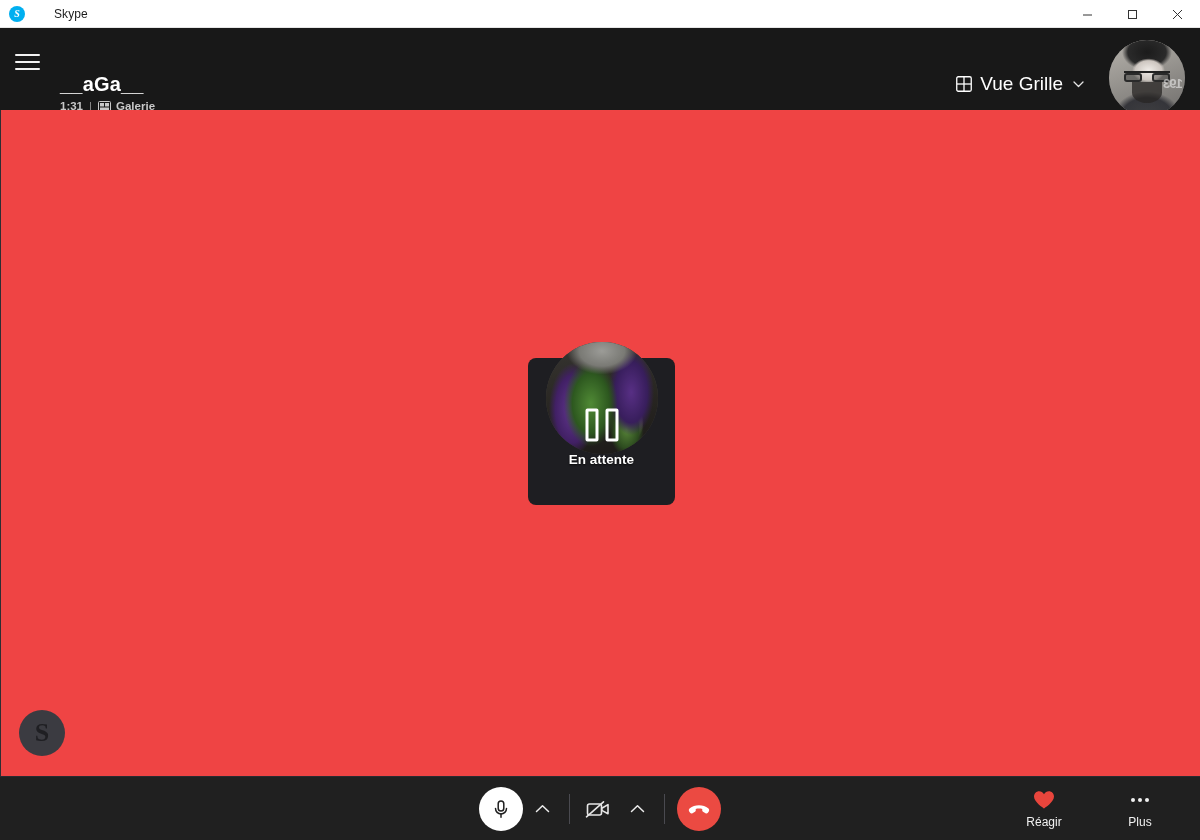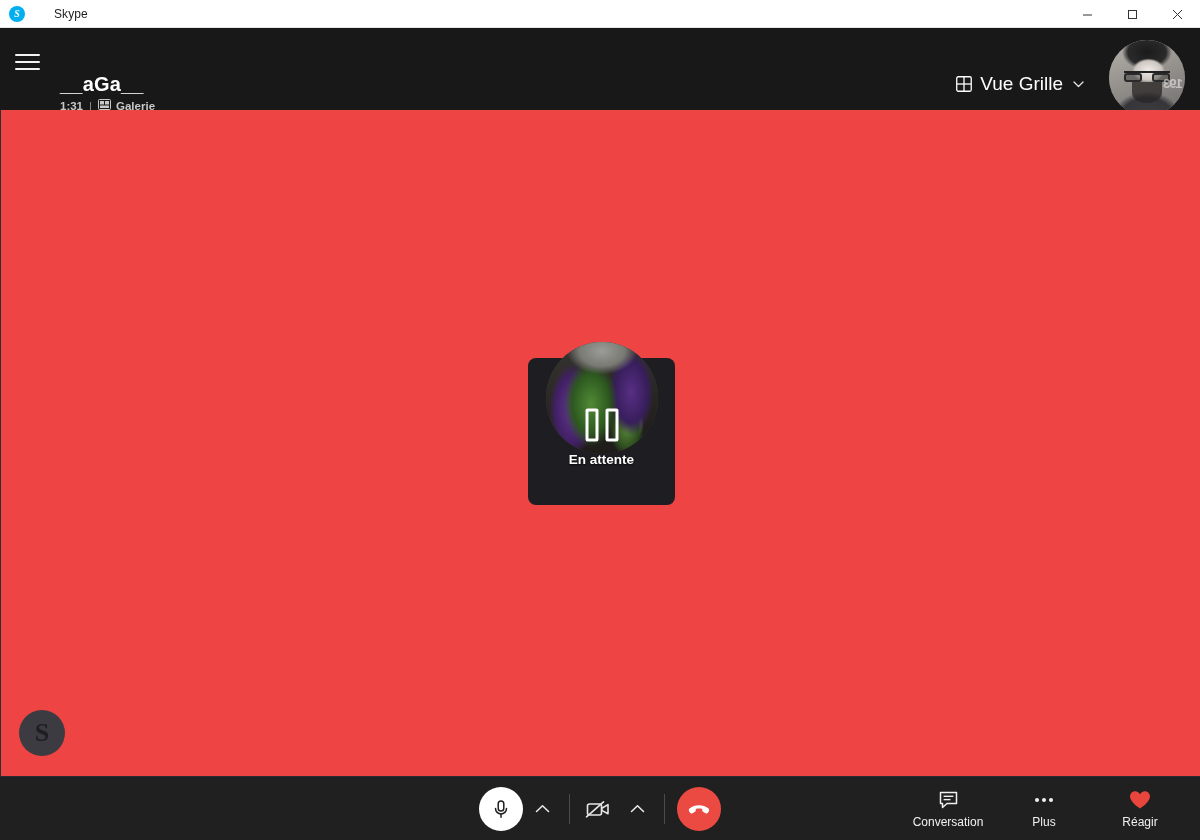--- a/index.html
+++ b/index.html
@@ -123,21 +123,21 @@
   .call-title {
     font-size: 20px;
     font-weight: bold;
     color: #ffffff;
     line-height: 24px;
     letter-spacing: 0.2px;
     white-space: nowrap;
   }
   .call-subtitle {
     display: flex;
-    align-items: flex-start;
+    align-items: center;
     gap: 5px;
     margin-top: 3px;
     font-size: 11.5px;
     color: #c8c8c8;
     font-weight: bold;
     line-height: 14px;
     white-space: nowrap;
   }
   .sub-sep { color: #8d8d8d; font-weight: normal; margin: 0 1px; }
   .gallery-icon { display: inline-flex; align-items: center; }
@@ -583,48 +583,38 @@
       <button class="hangup-btn">
         <svg width="26" height="26" viewBox="0 0 26 26">
           <path d="M3.2 15.4c-0.7-1.1-0.4-2.4 0.6-3.2 2.4-1.9 5.6-2.9 9.2-2.9s6.8 1 9.2 2.9c1 0.8 1.3 2.1 0.6 3.2l-0.9 1.4c-0.5 0.8-1.6 1-2.4 0.5l-2.5-1.6c-0.6-0.4-0.9-1-0.8-1.7l0.1-1.1c-2.2-0.6-4.4-0.6-6.6 0l0.1 1.1c0.1 0.7-0.2 1.3-0.8 1.7l-2.5 1.6c-0.8 0.5-1.9 0.3-2.4-0.5z" fill="#ffffff"></path>
         </svg>
       </button>
 
     </div>
 
     <div class="right-controls">
 
+
       <button class="rc-item">
         <span class="rc-icon">
-          <svg width="19" height="18" viewBox="0 0 19 18">
-            <path d="M1.5 1.5h16v11h-9.5l-4.5 4v-4h-2z" fill="none" stroke="#f0f0f0" stroke-width="1.5" stroke-linejoin="round"></path>
-            <line x1="4.6" y1="5.3" x2="14.4" y2="5.3" stroke="#f0f0f0" stroke-width="1.4"></line>
-            <line x1="4.6" y1="8.6" x2="11.5" y2="8.6" stroke="#f0f0f0" stroke-width="1.4"></line>
+          <svg width="22" height="20" viewBox="0 0 22 20">
+            <path d="M11 18.5 C 11 18.5 1 12.4 1 6.6 C 1 3.3 3.4 1.2 6.1 1.2 C 8.1 1.2 9.9 2.4 11 4.3 C 12.1 2.4 13.9 1.2 15.9 1.2 C 18.6 1.2 21 3.3 21 6.6 C 21 12.4 11 18.5 11 18.5 Z" fill="#e8453c"></path>
           </svg>
         </span>
-        <span class="rc-label">Conversation</span>
+        <span class="rc-label">Réagir</span>
       </button>
 
       <button class="rc-item">
         <span class="rc-icon">
           <span class="dots">
             <i></i>
             <i></i>
             <i></i>
           </span>
         </span>
         <span class="rc-label">Plus</span>
       </button>
 
-      <button class="rc-item">
-        <span class="rc-icon">
-          <svg width="22" height="20" viewBox="0 0 22 20">
-            <path d="M11 18.5 C 11 18.5 1 12.4 1 6.6 C 1 3.3 3.4 1.2 6.1 1.2 C 8.1 1.2 9.9 2.4 11 4.3 C 12.1 2.4 13.9 1.2 15.9 1.2 C 18.6 1.2 21 3.3 21 6.6 C 21 12.4 11 18.5 11 18.5 Z" fill="#e8453c"></path>
-          </svg>
-        </span>
-        <span class="rc-label">Réagir</span>
-      </button>
-
     </div>
 
   </div>
 
 </div>
 
 </body></html>

